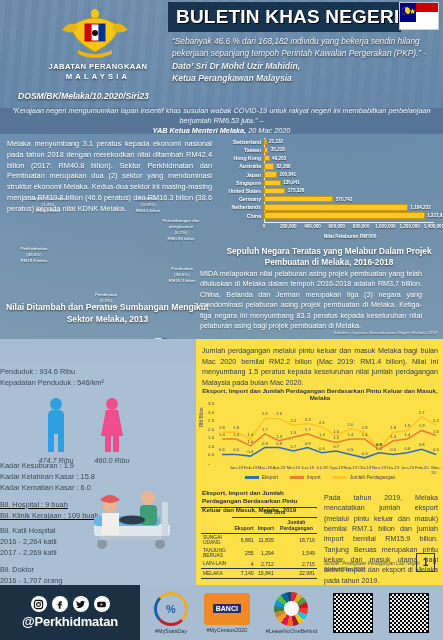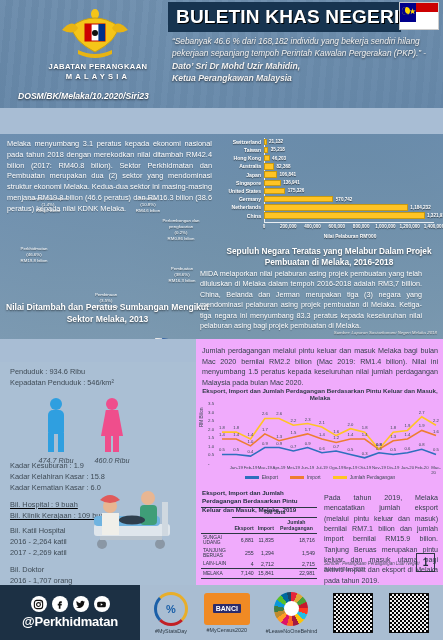--- a/index.html
+++ b/index.html
@@ -139,35 +139,35 @@
   .src1 {
     position:absolute; right:6px; top:196px;
     color:#e9e9e9; font-size:4.4px; font-style:italic; text-shadow:0 1px 1px rgba(0,0,0,.5);
   }
 
   
   .leftpanel {
     position:absolute; left:0; top:362px; width:196px; height:223px;
     background:#aabfd4;
   }
-  .demo-line { color:#3e4a55; font-size:7.4px; line-height:1.5; padding-left:10px; }
+  .demo-line { color:#3e4a55; font-size:7.4px; line-height:1.5; }
   .demo-block { position:absolute; left:0; }
   .people { position:absolute; left:36px; top:36px; width:120px; height:58px;font-style:italic; }
   .pfig { position:absolute; width:28px; height:54px; }
   .phead { position:absolute; left:8px; top:0; width:12px; height:12px; border-radius:50%; }
   .pbody { position:absolute; left:6px; top:12px; width:16px; height:24px; border-radius:5px 5px 2px 2px; }
   .pleg { position:absolute; top:35px; width:6px; height:19px; }
   .pskirt { position:absolute; left:3px; top:12px; width:22px; height:26px; clip-path: polygon(22% 0, 78% 0, 100% 100%, 0 100%); }
   .plabel { position:absolute; top:58px; width:54px; text-align:center; color:#3e4a55; font-size:7.2px; }
   .bed-ill { position:absolute; left:76px; top:118px; width:110px; height:82px; }
 
   
   .rightpanel {
     position:absolute; left:196px; top:339px; width:247px; height:246px;
-    background:#f0abfc;
+    background:#fde047;
   }
   .trade-txt {
     position:absolute; left:6px; top:7px; width:236px;
     color:#34404c; font-size:7.2px; line-height:1.48; text-align:justify;
   }
   .lc-title {
     position:absolute; left:6px; top:48px; width:236px; text-align:center;
     color:#2e3a46; font-size:6.2px; font-weight:bold;
   }
   .linechart { position:absolute; left:4px; top:58px; width:240px; height:88px; }
@@ -272,20 +272,25 @@
         <div class="star">★</div>
     </div>
 
     <div class="quote">
       <span>“Sebanyak 46.6 % dari 168,182 individu yang bekerja sendiri hilang pekerjaan sepanjang tempoh Perintah Kawalan Pergerakan (PKP).” -</span>
       <span class="who">Dato’ Sri Dr Mohd Uzir Mahidin,</span>
       <span class="who">Ketua Perangkawan Malaysia</span>
     </div>
   </div>
 
+  <div class="quote-band">
+    <div><span>“Kerajaan negeri mengumumkan lapan insentif khas susulan wabak COVID-19 untuk rakyat negeri ini membabitkan perbelanjaan berjumlah RM6.53 juta.” –</span></div>
+    <div><b>YAB Ketua Menteri Melaka,</b>
+      <i>20 Mac 2020</i></div>
+  </div>
 
   <div class="sec1">
 
     <div class="para">Melaka menyumbang 3.1 peratus kepada ekonomi nasional pada tahun 2018 dengan merekodkan nilai ditambah RM42.4 bilion (2017: RM40.8 bilion). Sektor Perkhidmatan dan Pembuatan merupakan dua (2) sektor yang mendominasi struktur ekonomi Melaka. Kedua-dua sektor ini masing-masing menjana RM19.8 bilion (46.6 peratus) dan RM16.3 bilion (38.6 peratus) kepada nilai KDNK Melaka.</div>
 
     <div style="position:absolute;left:95px;top:196px;width:126px;height:126px;">
       <svg viewBox="0 0 126 126" style="width:126px;height:126px;">
         <g transform="translate(63,63)">
 
           <path d="M0,-55 A55,55 0 0,1 34.2,43.1 L19.7,24.8 A31.7,31.7 0 0,0 0,-31.7 Z" transform="rotate(192)" fill="#5b9bd5"></path>

